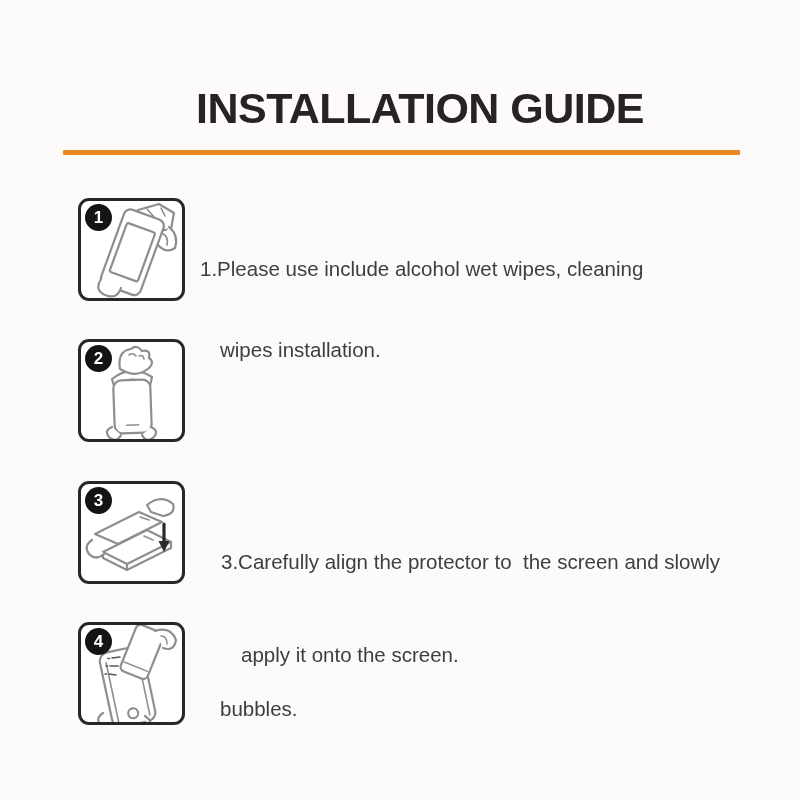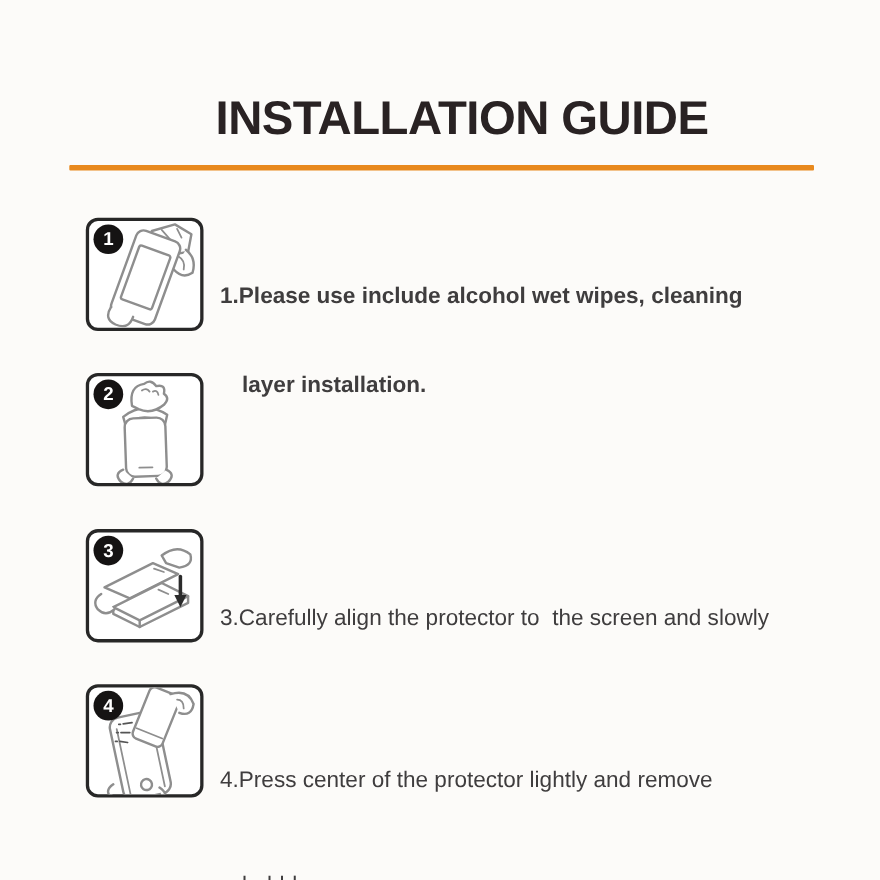--- a/index.html
+++ b/index.html
@@ -28,23 +28,23 @@
     position:absolute;top:3px;left:4px;width:27px;height:27px;
     background:#151313;border-radius:50%;color:#ffffff;
     display:flex;align-items:center;justify-content:center;
     font-size:17px;font-weight:700;z-index:2;
   }
   .box1{top:198px}.box2{top:339px}.box3{top:481px}.box4{top:622px}
   .steptext{
     position:absolute;left:200px;width:555px;color:#3f3d3e;
     font-size:20.5px;white-space:pre-wrap;
   }
-  .t1{top:201px;line-height:27px;font-weight:bold;}
+  .t1{top:201px;line-height:27px;}
   .t2{top:346px;line-height:31px;}
-  .t3{top:484px;line-height:31px;}
+  .t3{top:484px;line-height:31px;margin-left:21px;}
   .t4{top:629px;line-height:32px;}
   .numlbl{display:inline;}
   .line{white-space:pre-wrap;}
   .cont{padding-left:20px;}
   
   .ln{stroke:#8e8e8e;stroke-width:2.2;fill:none;stroke-linecap:round;stroke-linejoin:round;}
   .ln .fw{fill:#ffffff;}
   .ln .dk{stroke:#2b2b2b;stroke-width:3.2;}
   .ln .dkfill{fill:#2b2b2b;stroke:none;}
   .ln .thin{stroke-width:1.6;}
@@ -71,21 +71,21 @@
           <rect class="fw" x="29" y="11" width="42" height="80" rx="7"></rect>
           <rect class="fw" x="35" y="25" width="30" height="52" rx="2"></rect>
         </g>
         <path class="fw" d="M20 78 Q13 89 24 94 Q36 99 40 87"></path>
       </g>
     </svg>
   </div>
 
   <div class="steptext t1">
     <div class="line"><span class="numlbl">1.</span><span>Please use include alcohol wet wipes, cleaning</span></div>
-    <div class="line cont">layer installation.</div>
+    <div class="line cont">wipes installation.</div>
   </div>
 
   <div class="iconbox box2">
     <span class="badge">
         <span>2</span>
       </span>
     <svg viewBox="0 0 101 97">
       <g class="ln">
         <path class="fw" d="M31 37 Q50 22 71 35 L69 44 Q50 31 33 44 Z"></path>
         <path class="fw" d="M39 27 Q36 9 50 7 Q56 2 61 9 Q70 7 68 16 Q74 20 68 26 Q57 35 45 30 Z"></path>
@@ -116,20 +116,21 @@
         <path class="thin" d="M63 52 L72 56"></path>
         <path class="fw" d="M11 56 Q2 62 8 70 Q15 77 23 70"></path>
         <line class="dk" x1="83" y1="40" x2="83" y2="59"></line>
         <path class="dkfill" d="M77.5 57 L88.5 57 L83 68 Z"></path>
       </g>
     </svg>
   </div>
 
   <div class="steptext t3">
     <div class="line"><span class="numlbl">3.</span><span>Carefully align the protector to  the screen and slowly</span></div>
+    <div class="line cont">apply it onto the screen.</div>
   </div>
 
   <div class="iconbox box4">
     <span class="badge">
         <span>4</span>
       </span>
     <svg viewBox="0 0 101 97">
       <g class="ln">
         <g transform="rotate(-12 46 64)">
           <rect class="fw" x="25" y="24" width="44" height="76" rx="9"></rect>
@@ -148,17 +149,16 @@
           <path d="M29 41 l8 0 M25 41 l1.5 0"></path>
           <path d="M28 49 l7 1 M24 49 l1.5 0"></path>
         </g>
         <path class="fw" d="M22 88 q-9 6 -1 13"></path>
         <path class="fw" d="M64 91 q9 6 3 13"></path>
       </g>
     </svg>
   </div>
 
   <div class="steptext t4">
-    <div class="line"><span class="numlbl">4.</span><span>Press center of the protector lightly and remove</span></div>
     <div class="line cont">bubbles.</div>
   </div>
 
 </div>
 
 </body></html>

